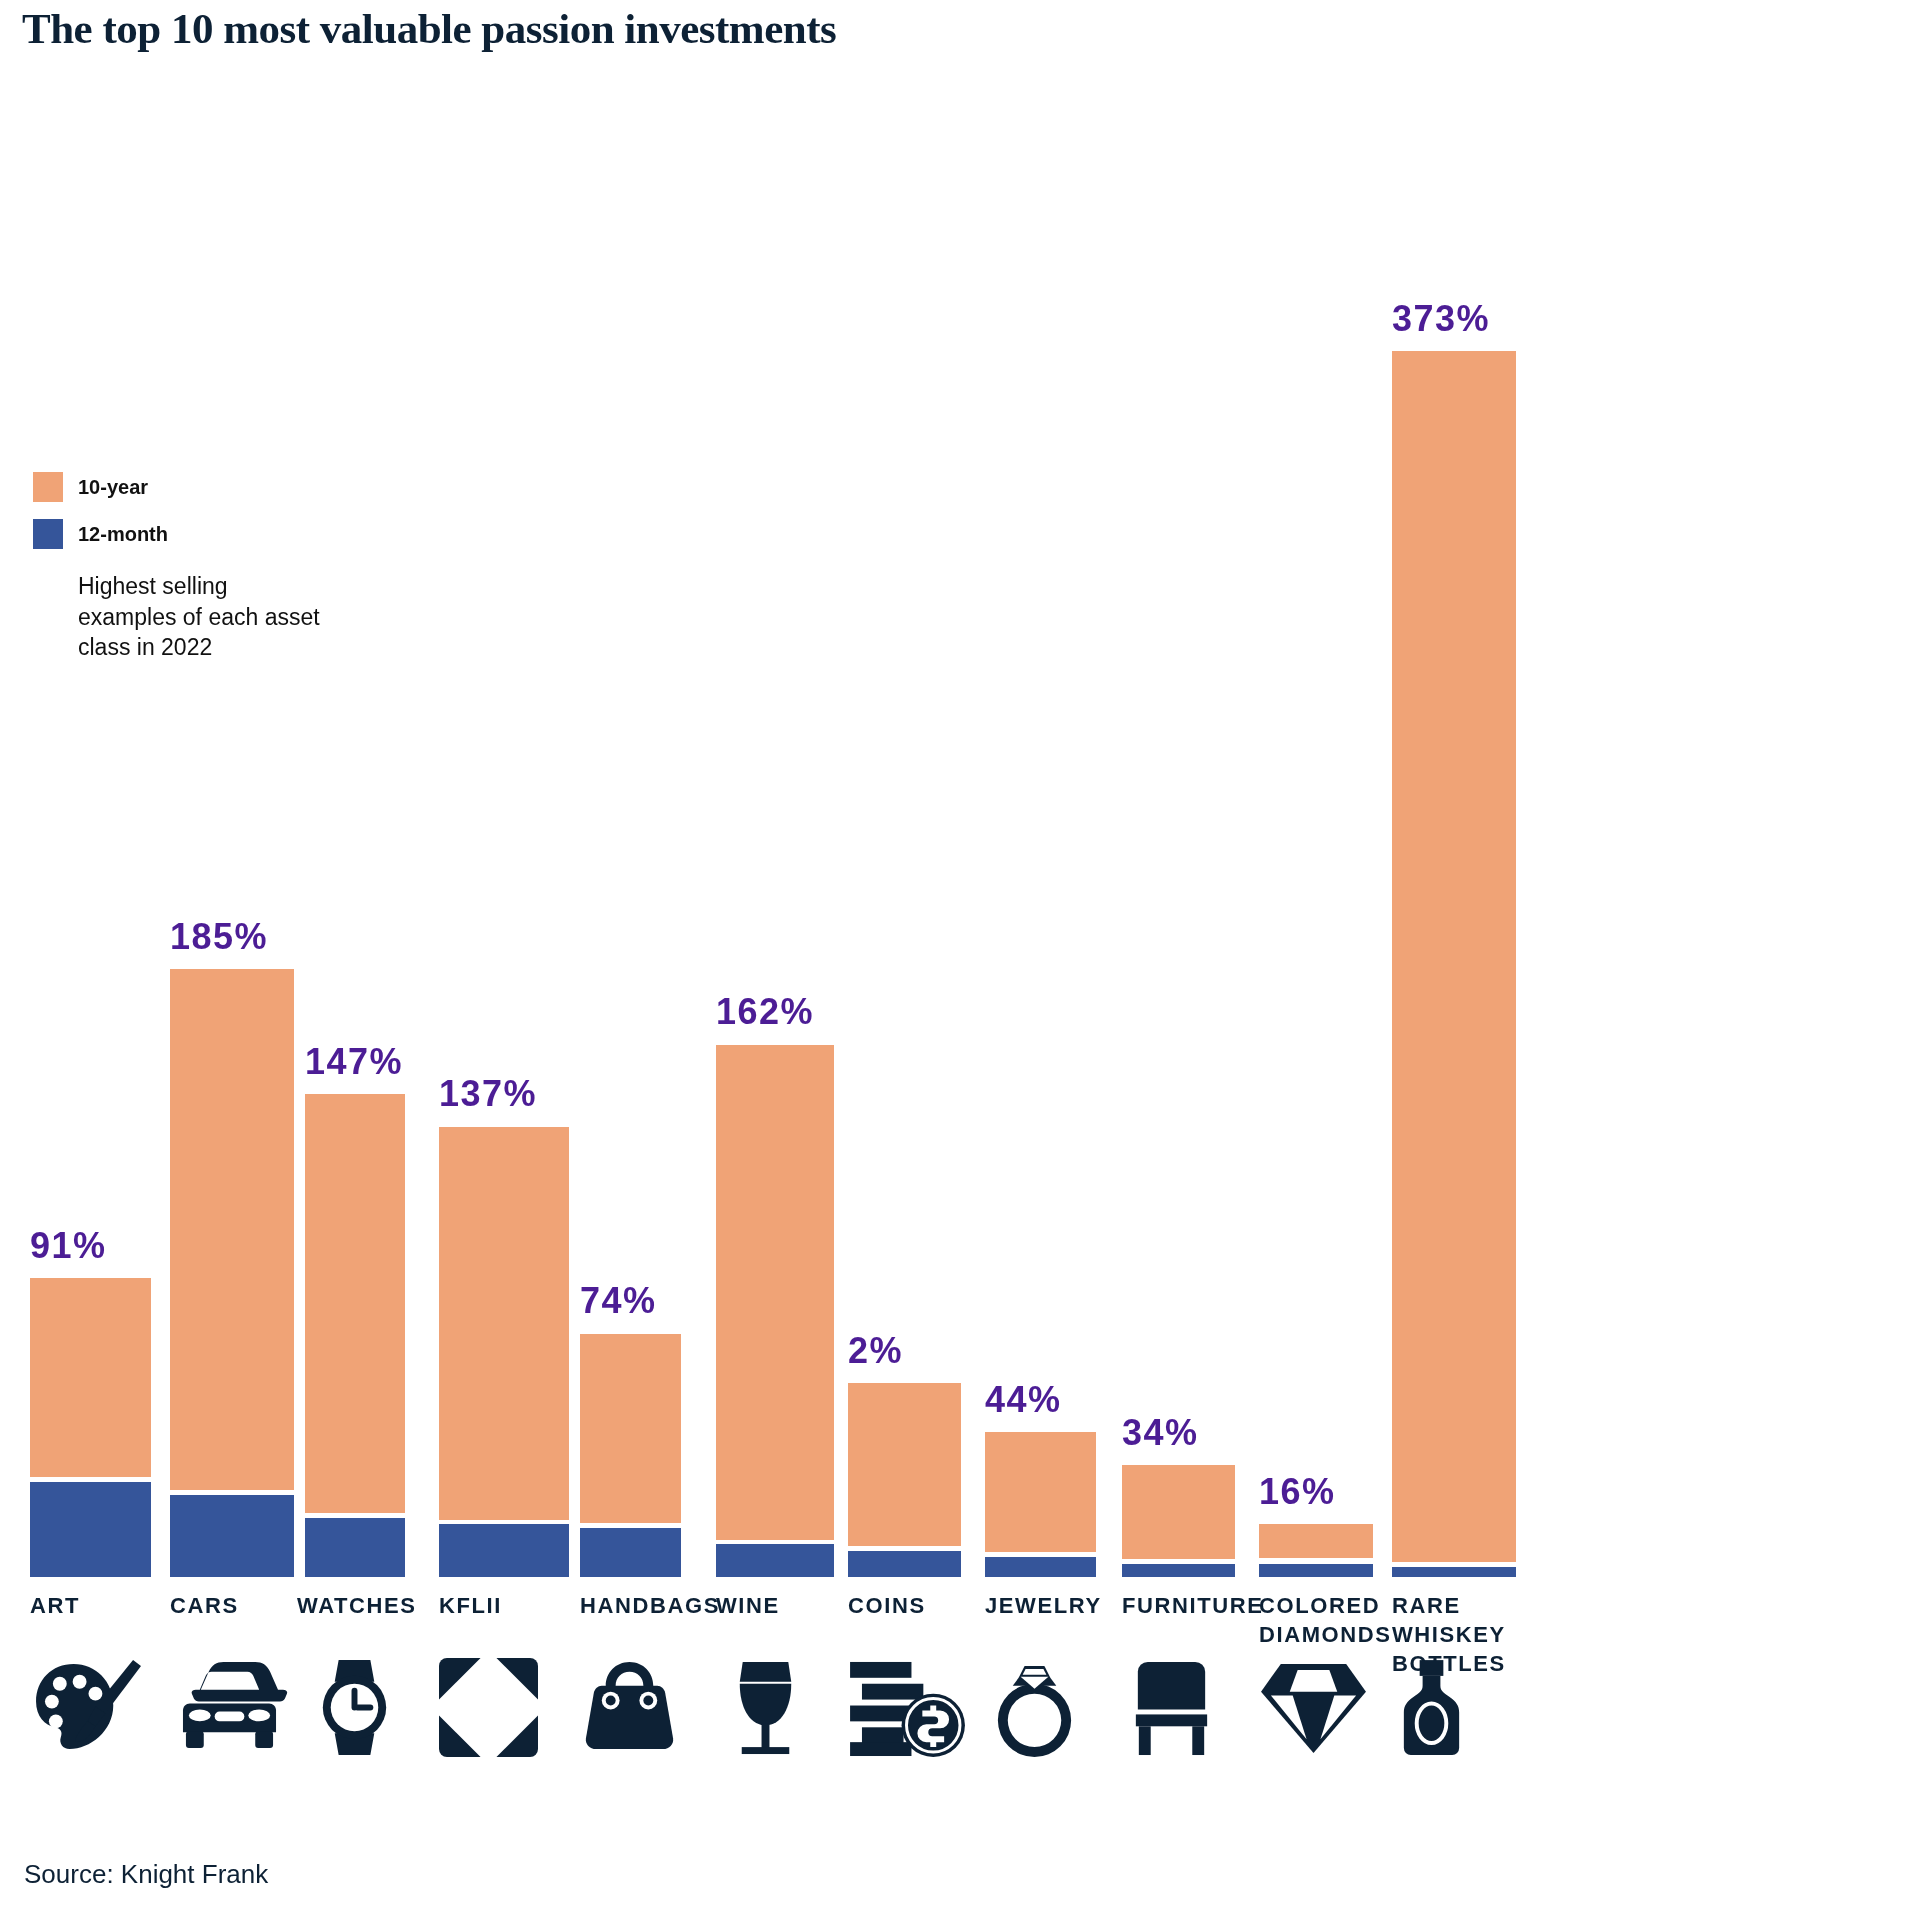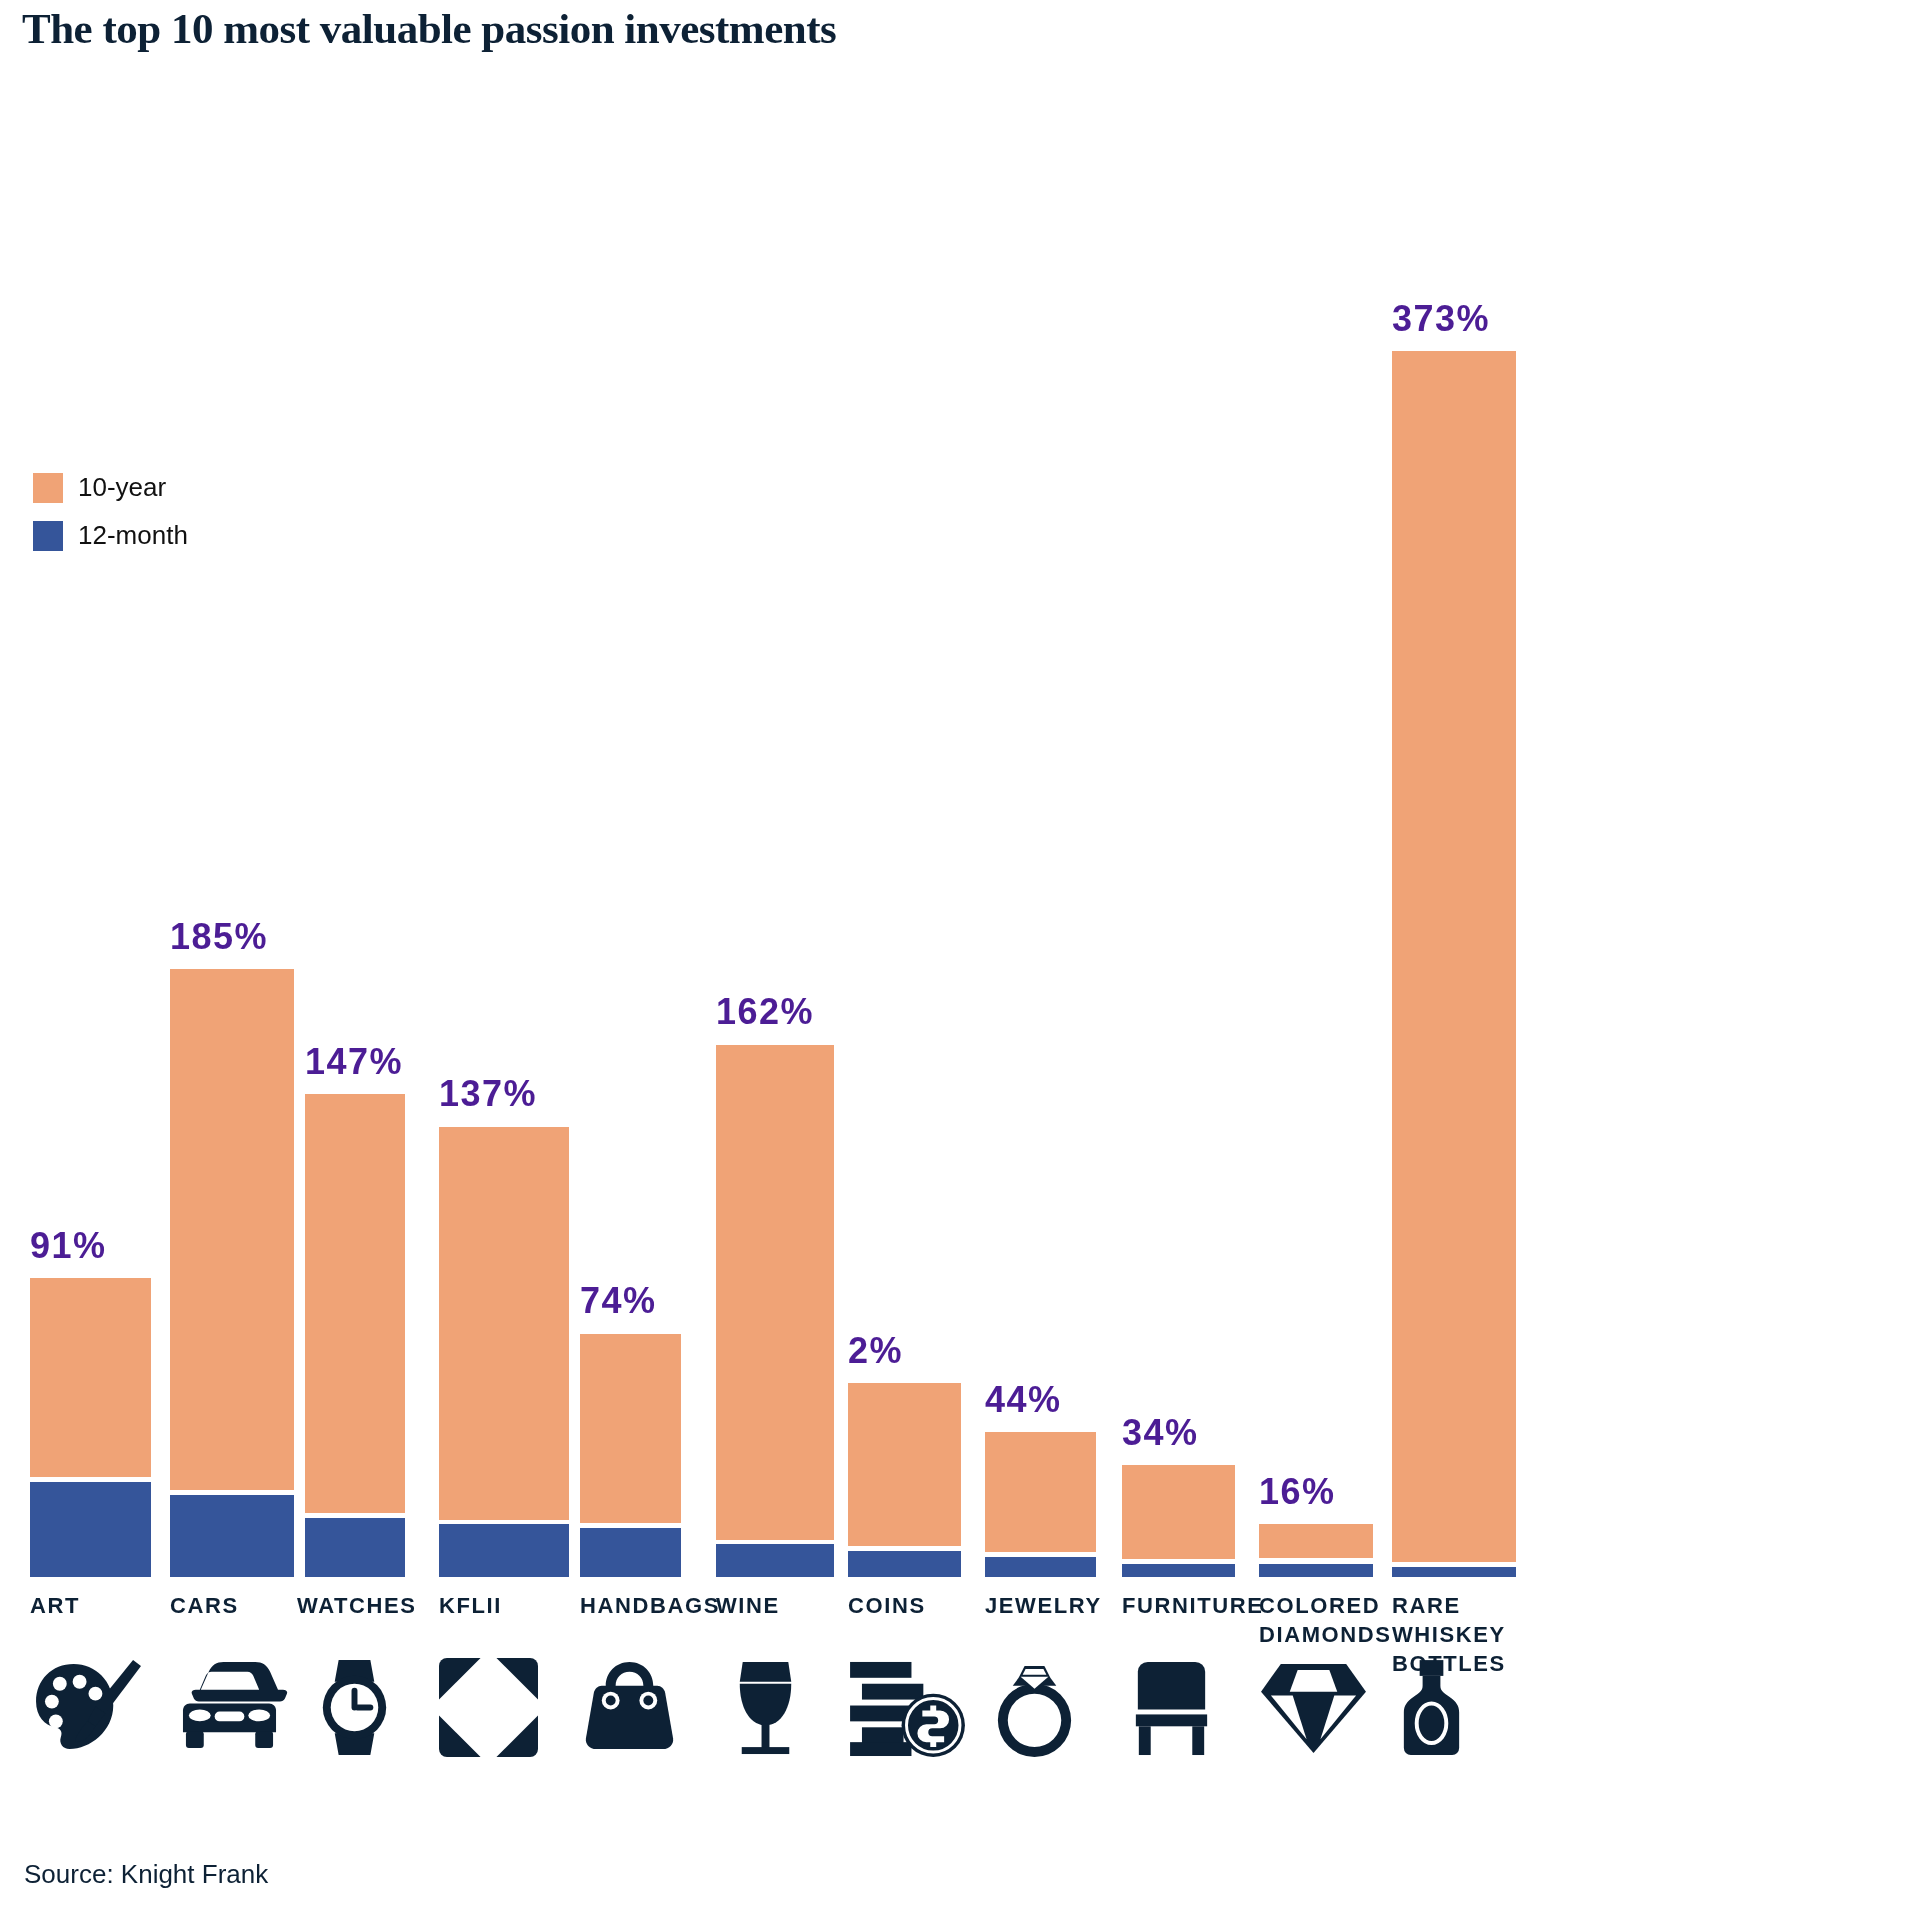--- a/index.html
+++ b/index.html
@@ -24,21 +24,21 @@
   #legend .lg-title{
     font-size:27px;font-weight:bold;color:#000;
     letter-spacing:3.2px;line-height:1.17;
     text-transform:uppercase;
   }
   #legend .lg-row{display:flex;align-items:center;margin-top:17px;}
   #legend .lg-row:first-of-type{margin-top:22px;}
   #legend .sw{width:30px;height:30px;flex:0 0 30px;}
   #legend .sw.orange{background:#f0a376;}
   #legend .sw.blue{background:#35559a;}
-  #legend .lg-label{margin-left:15px;font-size:26px;color:#111;}
+  #legend .lg-label{margin-left:15px;font-size:20px;color:#111;font-weight:bold;}
   #legend .lg-note{
     margin-top:22px;margin-left:45px;
     font-size:23px;line-height:1.33;color:#111;
   }
   
   #plot{position:absolute;left:0;top:0;width:1921px;height:1577px;}
   .bar-group{position:absolute;bottom:0;}
   .seg-orange{position:absolute;left:0;right:0;background:#f0a376;}
   .seg-blue{position:absolute;left:0;right:0;bottom:0;background:#35559a;}
   .val-top{
@@ -77,20 +77,21 @@
 
 <div id="legend">
   <div class="lg-row">
     <span class="sw orange"></span>
     <span class="lg-label">10-year</span>
   </div>
   <div class="lg-row">
     <span class="sw blue"></span>
     <span class="lg-label">12-month</span>
   </div>
+  <div class="lg-note">Highest selling examples of each asset class in 2022</div>
 </div>
 
 <div id="plot">
     <div class="val-top" style="left: 30px; top: 1225px;">91%</div>
     <div class="val-in" style="left: 38px; top: 1445px;">29%</div>
     <div class="bar-group" style="left: 30px; width: 121px; height: 299px;">
       <div class="seg-orange" style="background: rgb(240, 163, 118); top: 0px; height: 199px;"></div>
       <div class="seg-blue" style="background: rgb(53, 85, 154); height: 95px;"></div>
     </div>
     <div class="val-top" style="left: 170px; top: 916px;">185%</div>

